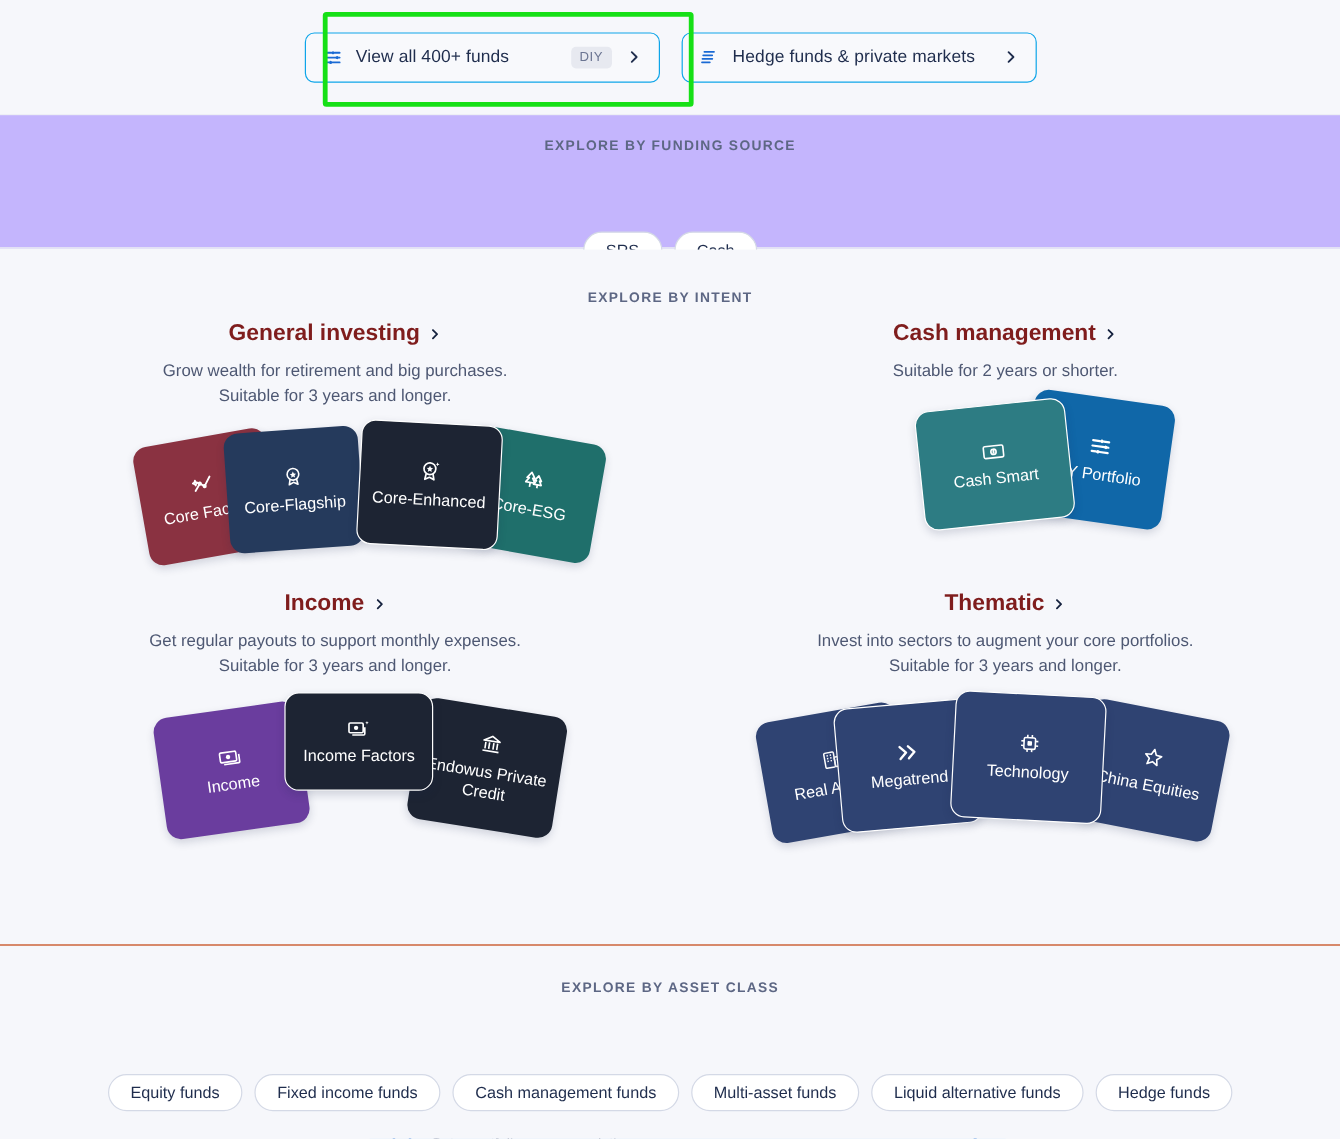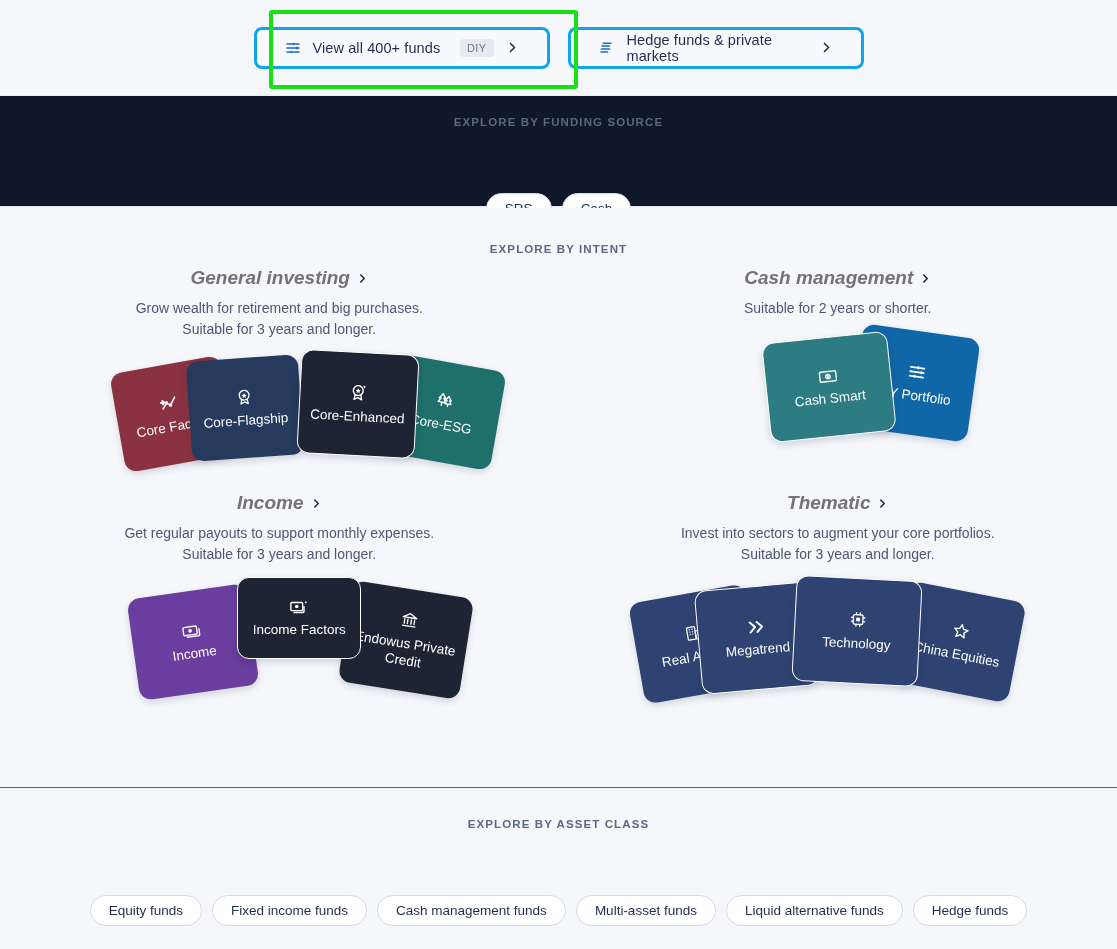--- a/index.html
+++ b/index.html
@@ -14,39 +14,39 @@
 
   
   .quicklinks {
     position: absolute; top: 0; left: 0; width: 1117px; height: 95px;
     background: #f6f7fb;
     display: flex; justify-content: center; align-items: center; gap: 0px;
   }
   .ql-wrap { display: flex; gap: 18px; }
   .ql-card {
     width: 296px; height: 42px; background: #f8f9fc;
-    border: 3px solid #0ea5e9; border-radius: 8px;
-    display: flex; align-items: center; padding: 0 28px; gap: 12px;
+    border: 1px solid #0ea5e9; border-radius: 8px;
+    display: flex; align-items: center; padding: 0 14px; gap: 12px;
     cursor: pointer;
   }
   .ql-label { font-size: 14.5px; color: #1f2d4d; flex: 1; letter-spacing: .1px; }
   .ql-badge {
     font-size: 11px; color: #6b7592; background: #e7e9f0;
     border-radius: 4px; padding: 3px 7px; letter-spacing: .4px;
   }
   .ql-chev { color: #1f2d4d; display: flex; align-items: center; }
   .highlight-box {
     position: absolute; left: 269px; top: 10px; width: 309px; height: 79px;
     border: 4px solid #16e016; border-radius: 3px; pointer-events: none;
   }
 
   
   .sec-funding {
     position: absolute; top: 95px; left: 0; width: 1117px; height: 112px;
-    background: #0f172a; border-top: 1px solid #edeff5; border-bottom: 1px solid #e9ecf3;
+    background: #c4b5fd; border-top: 1px solid #edeff5; border-bottom: 1px solid #e9ecf3;
     display: flex; flex-direction: column; align-items: center;
   }
   .sec-title {
     font-size: 11.5px; font-weight: bold; letter-spacing: 1.1px;
     color: #5d6784; text-transform: uppercase;
   }
   .pill-row { display: flex; justify-content: center; flex-wrap: wrap; gap: 10px; }
   .pill {
     border: 1px solid #d4d9e6; background: #fff; border-radius: 20px;
     padding: 7px 18px; font-size: 13.5px; color: #1f2d4d; cursor: pointer;
@@ -59,22 +59,22 @@
     position: absolute; top: 208px; left: 0; width: 1117px; height: 580px;
     background: #f6f7fb; border-bottom: 1px solid #c2410c;
   }
   .intent-head { text-align: center; padding-top: 31px; }
   .intent-grid {
     display: grid; grid-template-columns: 1fr 1fr;
     margin-top: 10px;
   }
   .intent-cell { display: flex; flex-direction: column; align-items: center; }
   .intent-title {
-    font-size: 19px; font-weight: bold; color: #737373;
-    display: flex; align-items: center; gap: 7px; cursor: pointer; font-style: italic;
+    font-size: 19px; font-weight: bold; color: #7f1d1d;
+    display: flex; align-items: center; gap: 7px; cursor: pointer;
   }
   .intent-desc {
     margin-top: 9px; font-size: 14px; line-height: 21px;
     color: #4e5873; text-align: center;
   }
 
   
   .fan { position: relative; width: 420px; height: 118px; margin-top: 12px; }
   .fcard {
     position: absolute; width: 112px; height: 100px; border-radius: 12px;

